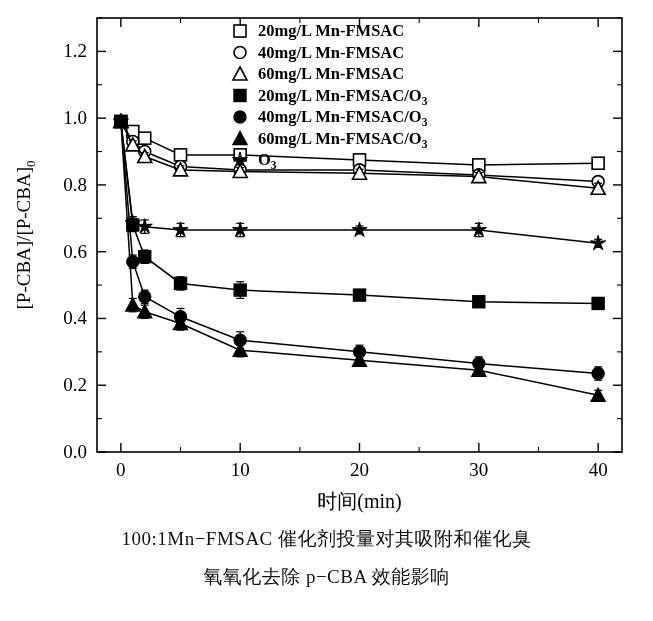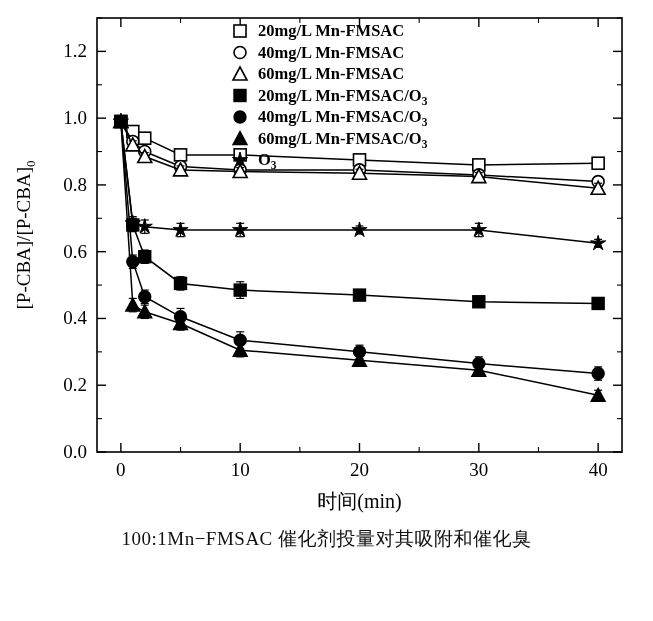--- a/index.html
+++ b/index.html
@@ -364,14 +364,15 @@
           <text x="258" y="122" font-size="16.5" font-family="&quot;Liberation Serif&quot;, serif" font-weight="bold" fill="#000">40mg/L Mn-FMSAC/O<tspan font-size="11.5" dy="4">3</tspan></text>
           <polygon points="240,131.5 233,144.5 247,144.5" fill="#000" stroke="#000" stroke-width="1.4"></polygon>
           <text x="258" y="143.5" font-size="16.5" font-family="&quot;Liberation Serif&quot;, serif" font-weight="bold" fill="#000">60mg/L Mn-FMSAC/O<tspan font-size="11.5" dy="4">3</tspan></text>
           <polygon points="240.00,152.00 241.59,157.82 247.61,157.53 242.57,160.83 244.70,166.47 240.00,162.70 235.30,166.47 237.43,160.83 232.39,157.53 238.41,157.82" fill="#000" stroke="#000" stroke-width="1"></polygon>
           <text x="258" y="165" font-size="16.5" font-family="&quot;Liberation Serif&quot;, serif" font-weight="bold" fill="#000">O<tspan font-size="11.5" dy="4">3</tspan></text>
         </g>
       </g>
   </svg>
   <div class="caption">
     <div>100:1Mn−FMSAC 催化剂投量对其吸附和催化臭</div>
+    <div>氧氧化去除 p−CBA 效能影响</div>
   </div>
 </div>
 
 </body></html>

